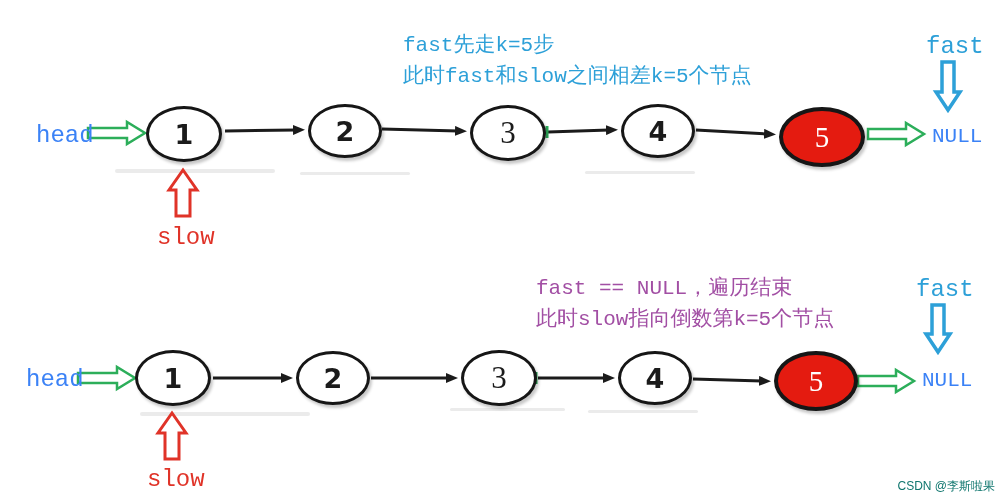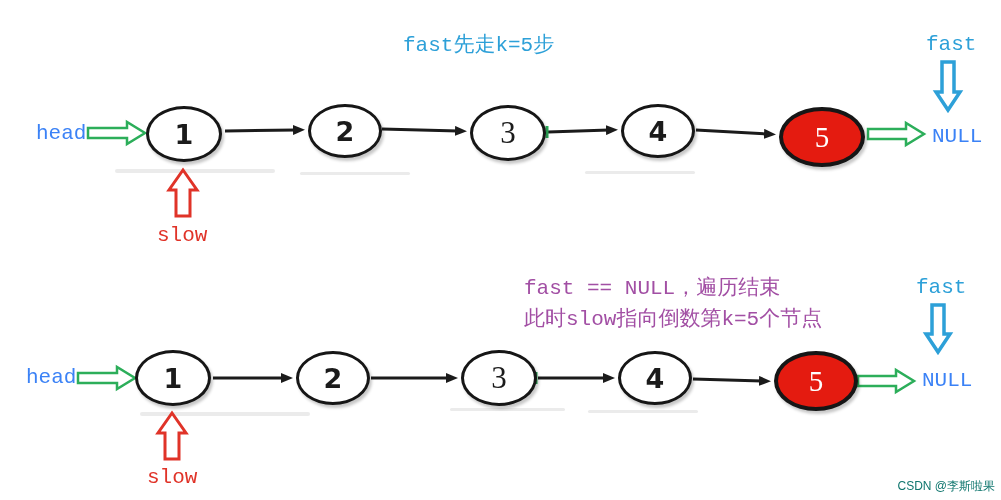--- a/index.html
+++ b/index.html
@@ -20,21 +20,21 @@
     box-shadow:2px 3px 3px rgba(0,0,0,0.22);
     box-sizing:border-box;
   }
   .node.red{background:#e41b10;border-width:4px;}
   .n-bold{font-family:"DejaVu Sans","Liberation Sans",sans-serif;font-weight:700;font-size:27px;color:#1b1b1b;}
   .n-serif{font-family:"Liberation Serif","DejaVu Serif",serif;font-weight:400;font-size:31px;color:#1b1b1b;}
   .n-white{font-family:"Liberation Serif","DejaVu Serif",serif;font-weight:400;font-size:29px;color:#ffffff;}
   .lbl{
     position:absolute;z-index:3;white-space:nowrap;
     font-family:"Liberation Mono","DejaVu Sans Mono",monospace;
-    font-size:21px;letter-spacing:0px;
+    font-size:24px;letter-spacing:0px;
   }
   .lbl.green{color:#3b82f6;}
   .lbl.red{color:#e03328;text-align:right;}
   .lbl.blue{color:#2da0d8;}
   .annotation{
     position:absolute;z-index:3;white-space:nowrap;
     font-family:"Liberation Mono","DejaVu Sans Mono",monospace;
     font-size:21px;line-height:31px;
   }
   .annotation.blue{color:#2da0d8;}
@@ -100,20 +100,21 @@
     <g fill="none" stroke="rgba(255,185,185,0.45)" stroke-width="2">
       <path d="M800,139 q8,-22 27,-12 q18,9 6,23 q-15,14 -29,0 q-10,-13 9,-21"></path>
       <path d="M806,119 q26,-5 30,15 q2,14 -14,18"></path>
       <path d="M795,383 q8,-22 27,-12 q18,9 6,23 q-15,14 -29,0 q-10,-13 9,-21"></path>
       <path d="M801,363 q26,-5 30,15 q2,14 -14,18"></path>
     </g>
   </svg>
 
   <div class="annotation blue" style="left:403px;top:30px;">
     <div>fast先走k=5步</div>
+    <div>此时fast和slow之间相差k=5个节点</div>
   </div>
 
   <div class="lbl green" style="left:36px;top:122px;">head</div>
 
   <div class="node" style="left:146px;top:106px;width:76px;height:56px;">
     <span class="n-bold">1</span>
   </div>
   <div class="node" style="left:308px;top:104px;width:74px;height:54px;">
     <span class="n-bold">2</span>
   </div>
@@ -124,21 +125,21 @@
     <span class="n-bold">4</span>
   </div>
   <div class="node red" style="left:779px;top:107px;width:86px;height:60px;">
     <span class="n-white">5</span>
   </div>
 
   <div class="lbl green" style="left:932px;top:125px;font-size:21px;">NULL</div>
   <div class="lbl blue" style="left:926px;top:33px;">fast</div>
   <div class="lbl red" style="left:157px;top:224px;">slow</div>
 
-  <div class="annotation purple" style="left:524px;top:273px;">
+  <div class="annotation purple" style="left:536px;top:273px;">
     <div>fast == NULL，遍历结束</div>
     <div>此时slow指向倒数第k=5个节点</div>
   </div>
 
   <div class="lbl green" style="left:26px;top:366px;">head</div>
 
   <div class="node" style="left:135px;top:350px;width:76px;height:56px;">
     <span class="n-bold">1</span>
   </div>
   <div class="node" style="left:296px;top:351px;width:74px;height:54px;">

